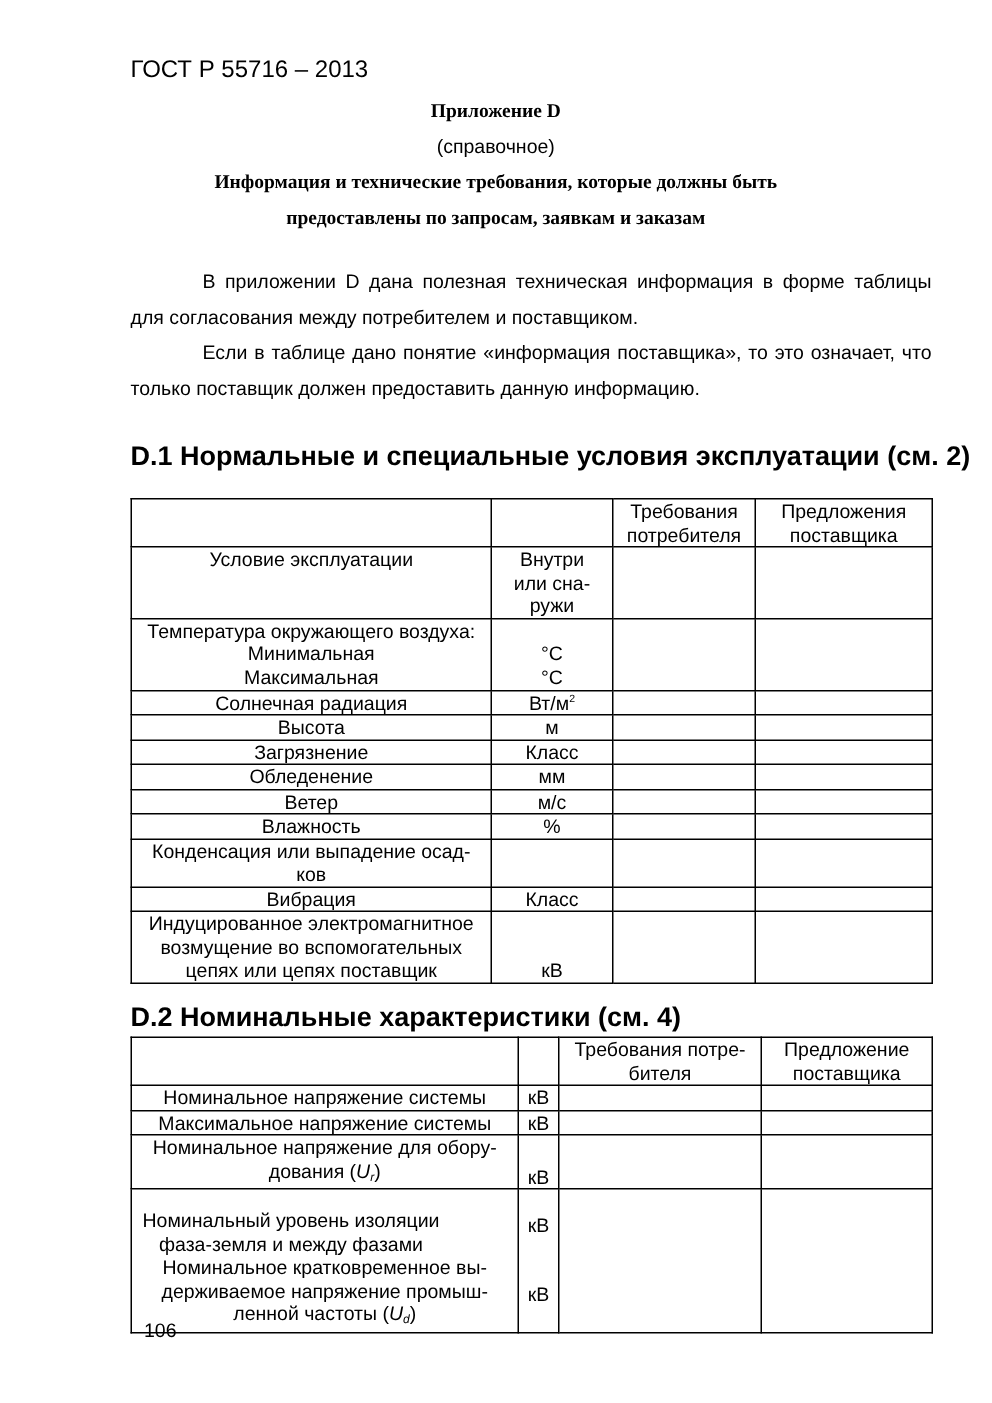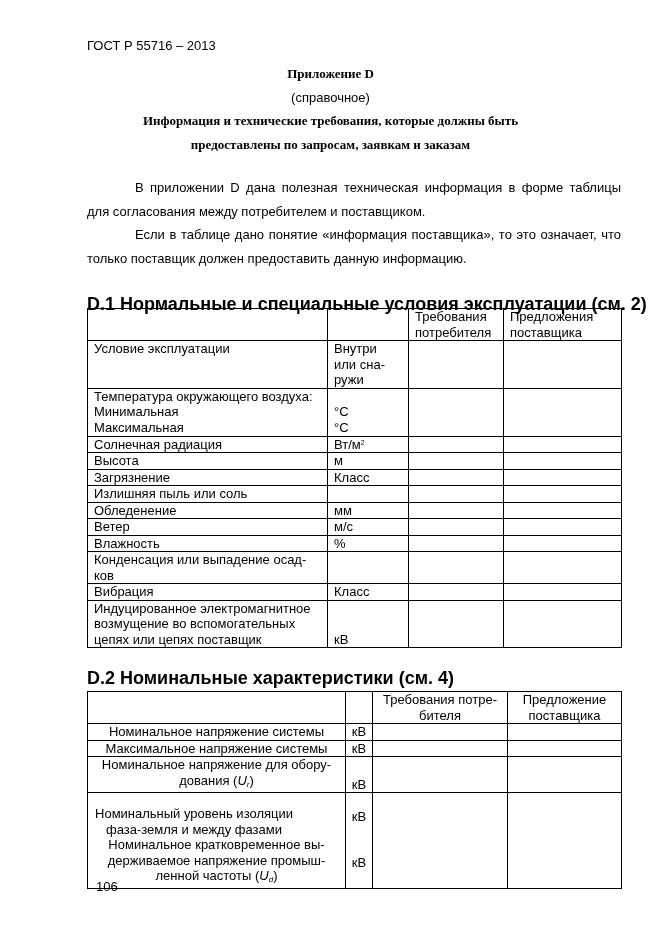--- a/index.html
+++ b/index.html
@@ -1,19 +1,19 @@
 <!DOCTYPE html>
 <html><head>
 <meta charset="utf-8">
 <style>
   html, body { margin: 0; padding: 0; background: #ffffff; }
   body { width: 661px; height: 935px; position: relative; overflow: hidden;
          font-family: "Liberation Sans", sans-serif; color: #000; font-size: 13px; }
   .abs { position: absolute; }
-  .doc-code { left: 87px; top: 38px; font-size: 13px; }
+  .doc-code { left: 87px; top: 38px; font-size: 16px; }
   .center { left: 0; width: 661px; text-align: center; }
   .bold { font-weight: bold; font-family: Liberation Serif, serif; }
   .para { left: 87px; width: 534px; font-size: 13px; line-height: 24px; text-align: justify; }
   .indent { text-indent: 48px; }
   .caption { left: 87px; font-size: 18px; font-weight: bold; }
   table { border-collapse: collapse; position: absolute; font-size: 13px; table-layout: fixed; }
   td { border: 1.5px solid #000; padding: 0 6px; vertical-align: top; line-height: 15.5px; }
   td.c { text-align: center; }
   td.bottom { vertical-align: bottom; }
   sup { font-size: 7px; vertical-align: top; position: relative; top: -2px; }
@@ -29,21 +29,21 @@
 <div class="abs center bold" style="top:66px;">Приложение D</div>
 <div class="abs center" style="top:90px;">(справочное)</div>
 <div class="abs center bold" style="top:113px;">Информация и технические требования, которые должны быть</div>
 <div class="abs center bold" style="top:137px;">предоставлены по запросам, заявкам и заказам</div>
 
 <div class="abs para indent" style="top:176px;">В приложении D дана полезная техническая информация в форме таблицы для согласования между потребителем и поставщиком.</div>
 <div class="abs para indent" style="top:223px;">Если в таблице дано понятие «информация поставщика», то это означает, что только поставщик должен предоставить данную информацию.</div>
 
 <div class="abs caption" style="top:294px;">D.1 Нормальные и специальные условия эксплуатации (см. 2)</div>
 
-<table style="left:87px; top:308px; width:534px;">
+<table style="left:87px; top:332px; width:534px;text-align:center;">
   <colgroup>
       <col style="width:240px">
       <col style="width:81px">
       <col style="width:95px">
       <col style="width:118px">
     </colgroup>
   <tbody>
       <tr style="height:32px;">
     <td></td>
     <td></td>
@@ -78,26 +78,20 @@
   </tr>
   <tr>
     <td>Высота</td>
     <td>м</td>
     <td></td>
     <td></td>
   </tr>
   <tr>
     <td>Загрязнение</td>
     <td>Класс</td>
-    <td></td>
-    <td></td>
-  </tr>
-  <tr>
-    <td>Излишняя пыль или соль</td>
-    <td></td>
     <td></td>
     <td></td>
   </tr>
   <tr>
     <td>Обледенение</td>
     <td>мм</td>
     <td></td>
     <td></td>
   </tr>
   <tr>

